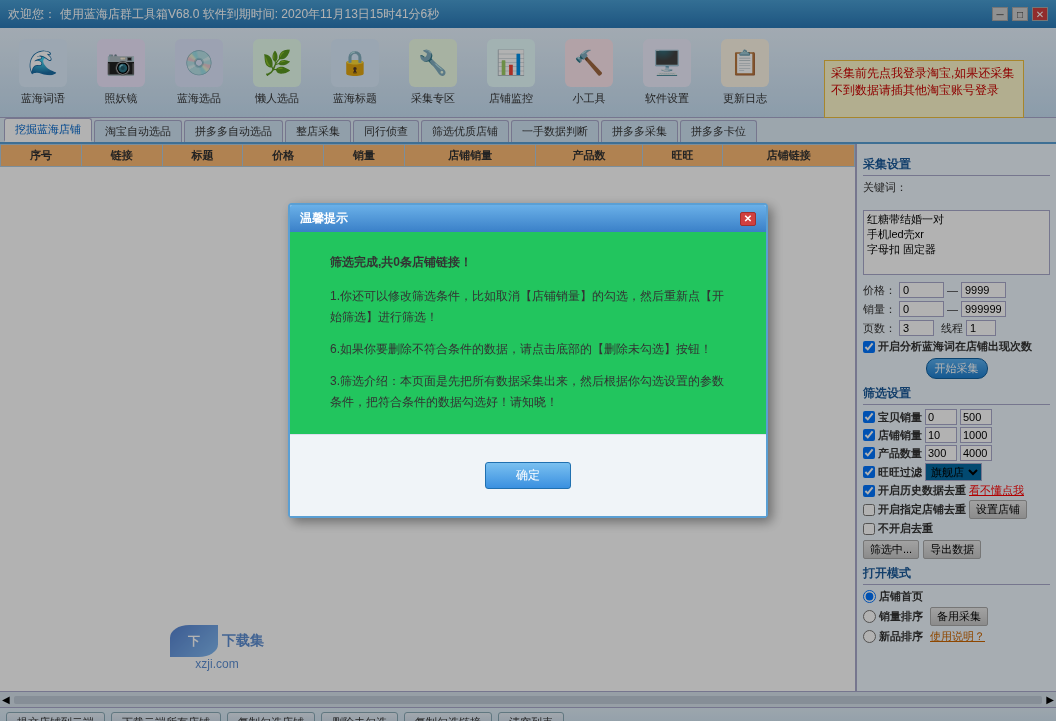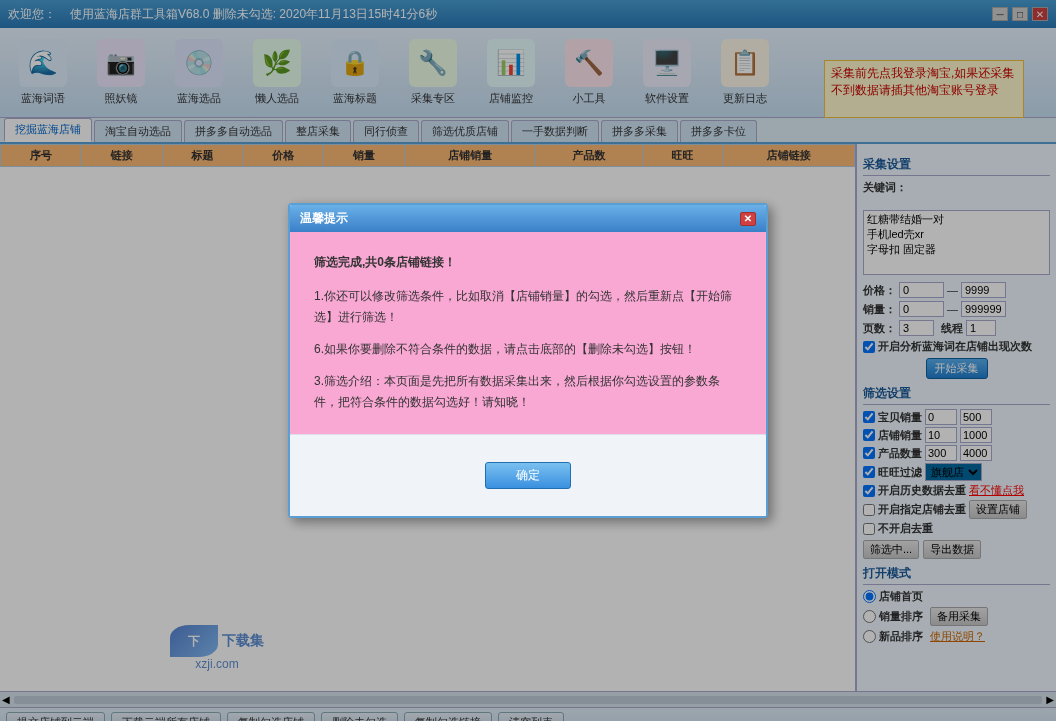--- a/index.html
+++ b/index.html
@@ -8,21 +8,21 @@
     
     .title-bar {
       background: linear-gradient(to bottom, #4a9fd4, #2a7ab8);
       height: 28px;
       display: flex;
       align-items: center;
       justify-content: space-between;
       padding: 0 8px;
       color: white;
     }
-    .title-bar-left { display: flex; align-items: flex-end; gap: 14px; font-size: 12px; }
+    .title-bar-left { display: flex; align-items: flex-end; gap: 4px; font-size: 12px; }
     .title-bar-controls { display: flex; gap: 4px; }
     .title-btn {
       width: 16px; height: 14px;
       border: 1px solid #aaa;
       background: #d0d0d0;
       display: flex; align-items: center; justify-content: center;
       font-size: 10px; cursor: pointer; color: #333;
     }
 
     
@@ -130,21 +130,21 @@
       font-size: 12px;
       font-weight: bold;
       color: #1a5a9a;
       margin: 6px 0 4px 0;
       border-bottom: 1px solid #aac;
       padding-bottom: 2px;
     }
     .panel-row {
       display: flex; align-items: center; margin-bottom: 3px; gap: 3px;
     }
-    .panel-label { font-size: 11px; color: #333; white-space: nowrap; font-weight: bold; }
+    .panel-label { font-size: 11px; color: #333; white-space: nowrap; }
     .panel-input {
       border: 1px solid #aac;
       padding: 1px 3px;
       font-size: 11px;
       width: 45px;
       background: white;
     }
     .panel-input-wide {
       border: 1px solid #aac;
       padding: 1px 3px;
@@ -155,21 +155,21 @@
       resize: none;
       margin-top: 12px;
     }
     .panel-dash { font-size: 11px; color: #333; }
     .btn-primary {
       background: linear-gradient(to bottom, #5ab0f0, #2080d0);
       border: 1px solid #1060a0;
       color: white;
       padding: 2px 8px;
       cursor: pointer;
-      border-radius: 3px;
+      border-radius: 10px;
       font-size: 11px;
     }
     .checkbox-row {
       display: flex; align-items: center; gap: 3px; margin-bottom: 2px;
     }
     .checkbox-row input[type=checkbox] { width: 12px; height: 12px; }
     .checkbox-label { font-size: 11px; color: #333; font-weight: bold; }
     .radio-row {
       display: flex; align-items: center; gap: 3px; margin-bottom: 2px;
     }
@@ -246,22 +246,22 @@
       border-radius: 2px 2px 0 0;
     }
     .modal-close-btn {
       width: 16px; height: 14px;
       background: #d04040;
       border: 1px solid #a03030;
       display: flex; align-items: center; justify-content: center;
       font-size: 10px; cursor: pointer; color: white; border-radius: 2px;
     }
     .modal-body {
-      padding: 20px 24px;
-      background: #f9a8d4;
+      padding: 20px 40px;
+      background: #22c55e;
       font-size: 12px;
       line-height: 1.8;
       color: #333;
     }
     .modal-footer {
       padding: 27px;
       display: flex;
       justify-content: center;
       background: #f0f4f8;
       border-top: 1px solid #dde;
@@ -284,21 +284,21 @@
       opacity: 0.7;
       z-index: 50;
     }
   </style>
 </head>
 <body>
 
 <div class="title-bar">
   <div class="title-bar-left">
     <span>欢迎您：</span>
-    <span>使用蓝海店群工具箱V68.0  删除未勾选: 2020年11月13日15时41分6秒</span>
+    <span>使用蓝海店群工具箱V68.0  软件到期时间: 2020年11月13日15时41分6秒</span>
   </div>
   <div class="title-bar-controls">
     <div class="title-btn">─</div>
     <div class="title-btn">□</div>
     <div class="title-btn" style="background:#d04040;color:white;">✕</div>
   </div>
 </div>
 
 <div class="toolbar" style="position:relative;">
   <div class="toolbar-item">

